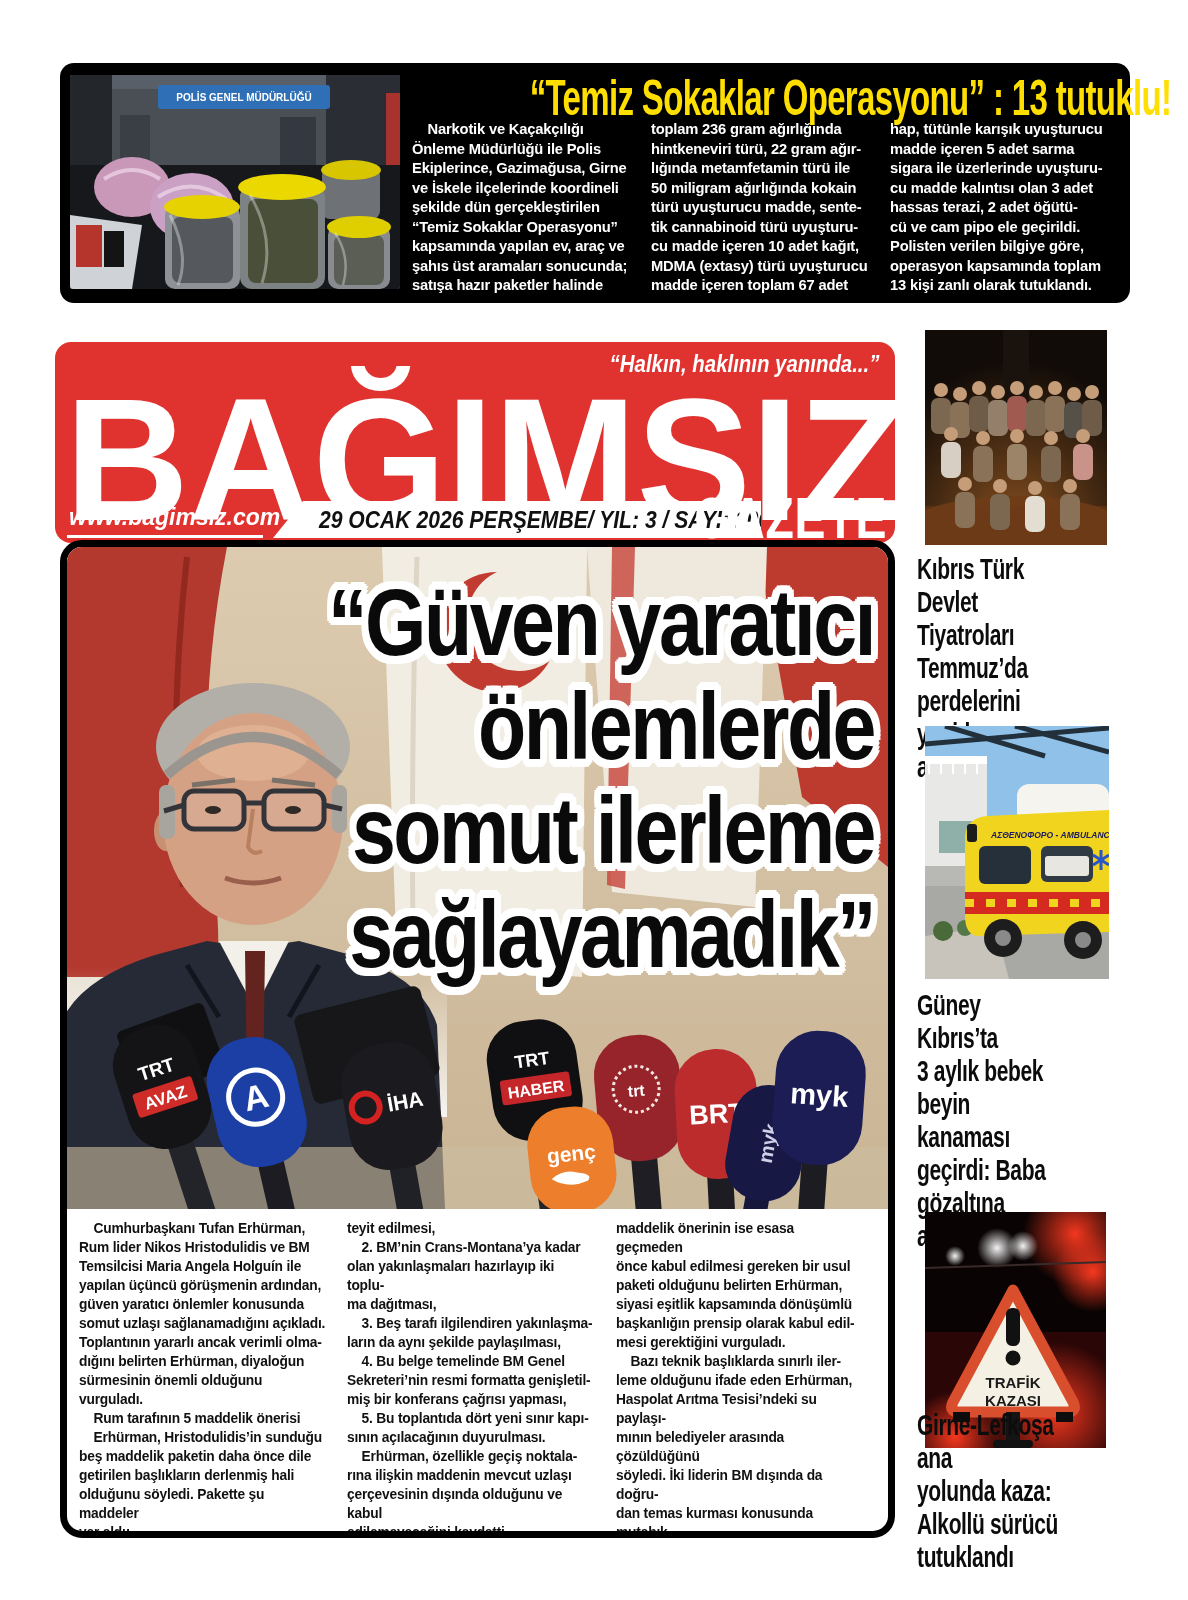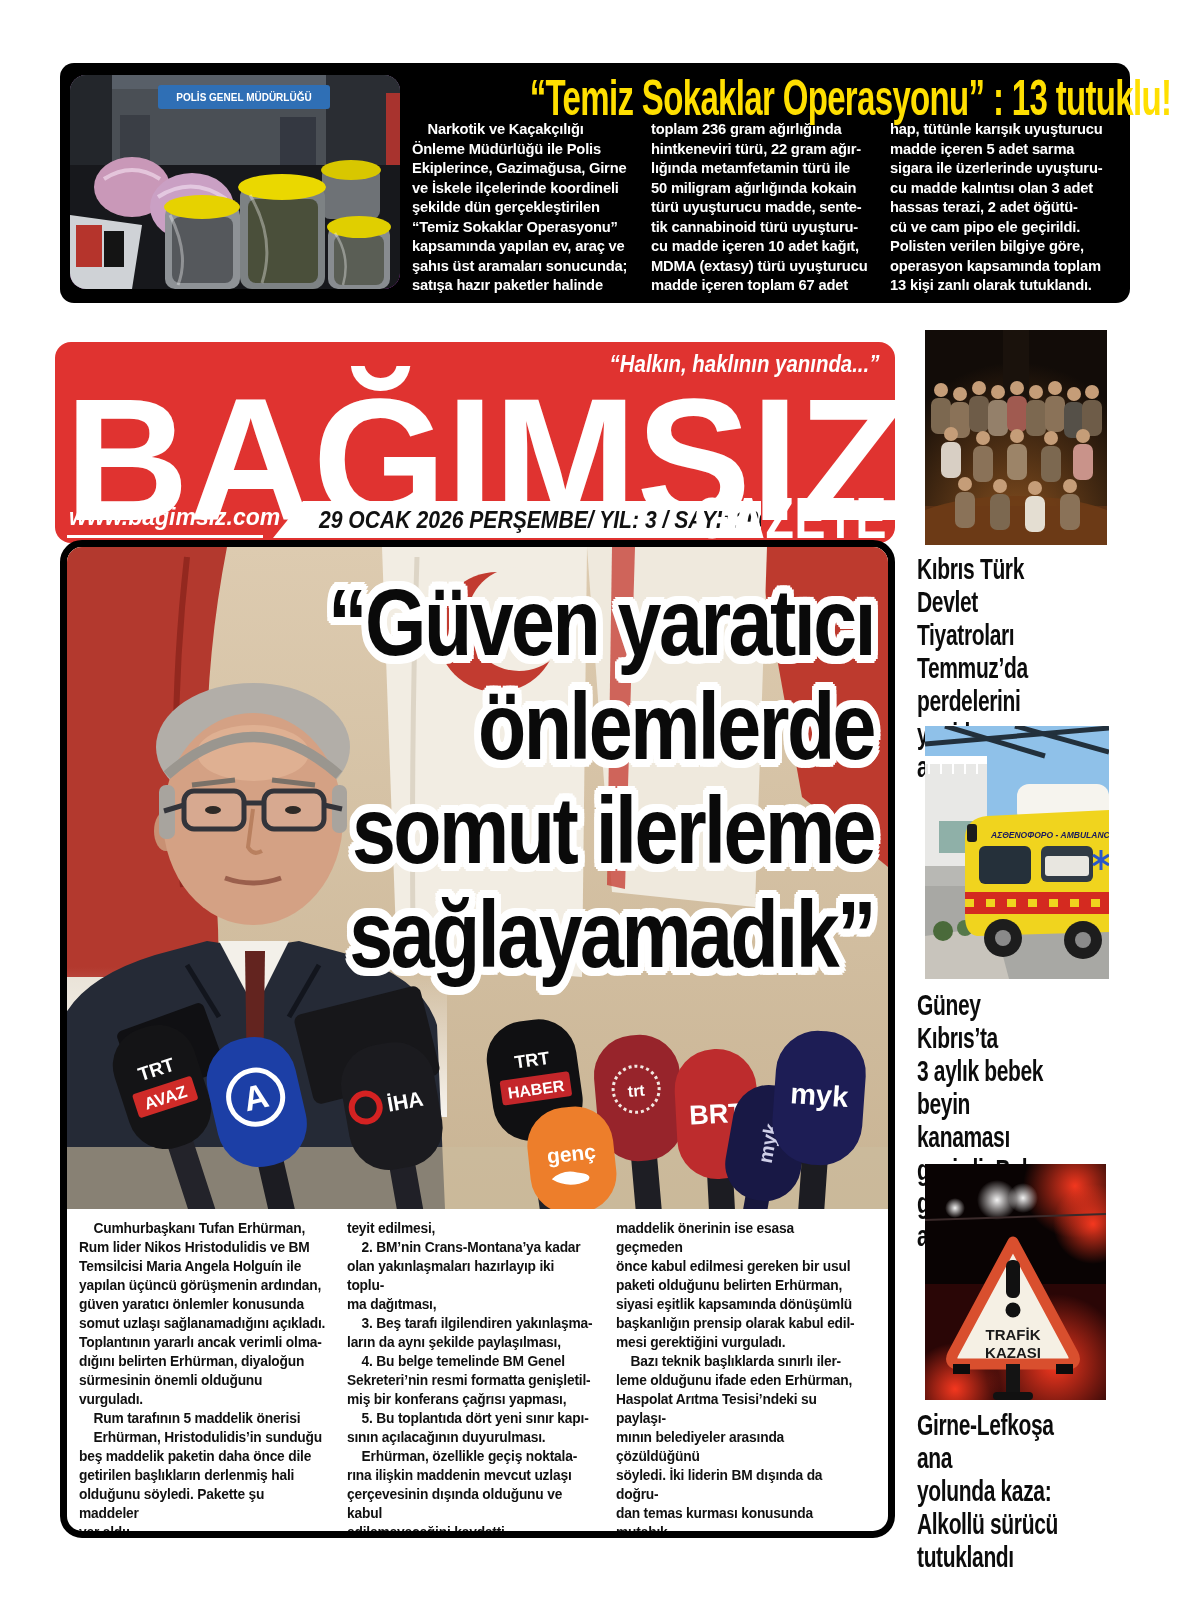--- a/index.html
+++ b/index.html
@@ -2,21 +2,21 @@
 <html lang="tr"><head>
 <meta charset="utf-8">
 <style>
   html,body{margin:0;padding:0;background:#e9e9e9;}
   .page{position:relative;width:1188px;height:1600px;margin:0 auto;background:#ffffff;
         font-family:"Liberation Sans","DejaVu Sans",sans-serif;overflow:hidden;}
   .abs{position:absolute;}
 
   
   .top-banner{left:60px;top:63px;width:1070px;height:240px;background:#000;border-radius:14px;}
-  .tb-photo{left:10px;top:12px;width:330px;height:214px;border-radius:16px;overflow:hidden;background:#d946ef;}
+  .tb-photo{left:10px;top:12px;width:330px;height:214px;border-radius:3px;overflow:hidden;background:#d946ef;}
   .tb-head{left:348px;top:6px;width:716px;text-align:center;color:#ffdf00;font-size:50px;font-weight:800;
            letter-spacing:-1px;white-space:nowrap;transform:scaleX(0.66);transform-origin:center top;}
   .tb-cols{left:352px;top:56px;width:708px;display:flex;gap:9px;}
   .tb-col{flex:1;color:#fff;font-weight:700;font-size:15.5px;line-height:19.5px;letter-spacing:-0.2px;
           white-space:pre-line;transform:scaleX(0.95);transform-origin:left top;width:105%;}
 
   
   .masthead{left:55px;top:322px;width:840px;height:201px;background:#e03330;border-radius:16px;overflow:hidden;margin-top:20px;}
   .mh-slogan{top:8px;right:16px;color:#fff;font-size:24px;font-style:italic;font-weight:700;
              transform:scaleX(0.85);transform-origin:right top;white-space:nowrap;}
@@ -399,21 +399,21 @@
             <circle cx="158" cy="214" r="8" fill="#8a8a8a"></circle>
         </g>
       </svg>
     </div>
     <h2 class="abs sb-head" style="left:917px;top:988px;width:200px;margin:0;">Güney Kıbrıs’ta
 3 aylık bebek
 beyin kanaması
 geçirdi: Baba
 gözaltına alındı</h2>
 
-    <div class="abs sb-photo" style="left:925px;top:1164px;width:181px;height:236px;">
+    <div class="abs sb-photo" style="left:925px;top:1212px;width:181px;height:236px;">
       <svg viewBox="0 0 181 236" width="181" height="236" preserveAspectRatio="none">
         <defs>
           <radialGradient id="rg" cx="0.5" cy="0.5" r="0.5">
             <stop offset="0" stop-color="#ff3a20" stop-opacity="0.95"></stop>
               <stop offset="1" stop-color="#ff3a20" stop-opacity="0"></stop>
           </radialGradient>
           <radialGradient id="wg" cx="0.5" cy="0.5" r="0.5">
             <stop offset="0" stop-color="#ffffff" stop-opacity="0.95"></stop>
               <stop offset="1" stop-color="#ffffff" stop-opacity="0"></stop>
           </radialGradient>

